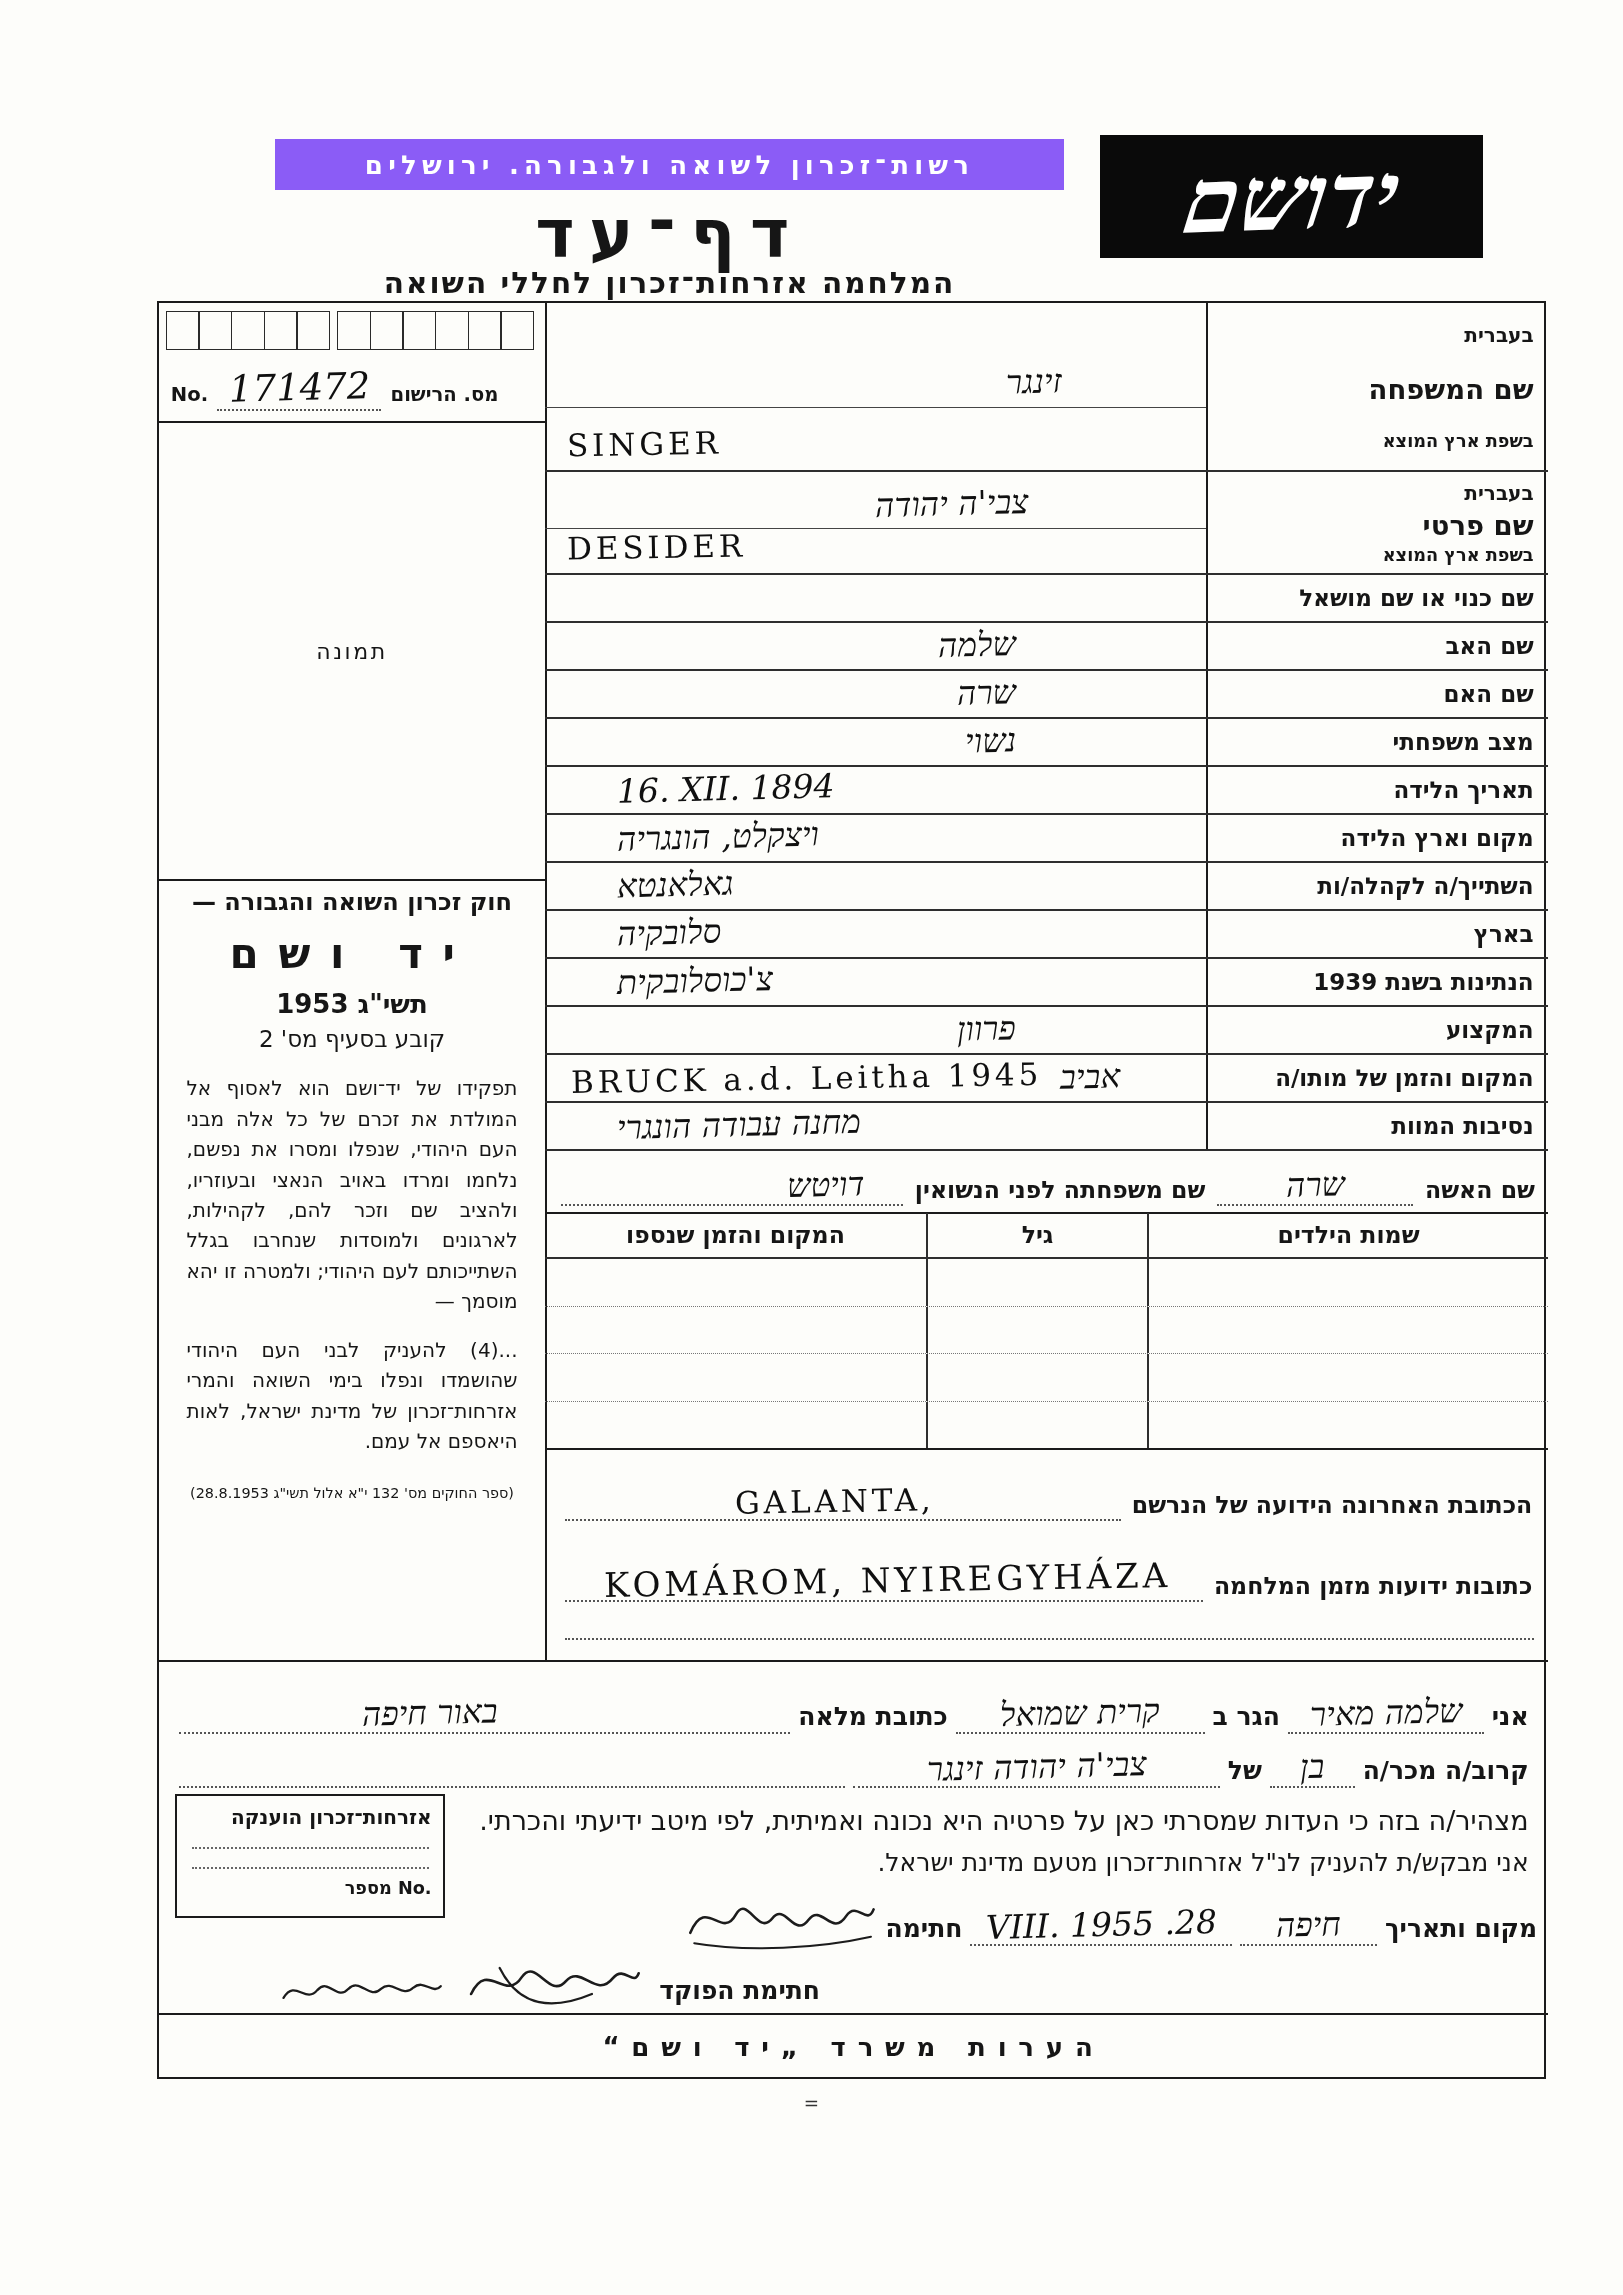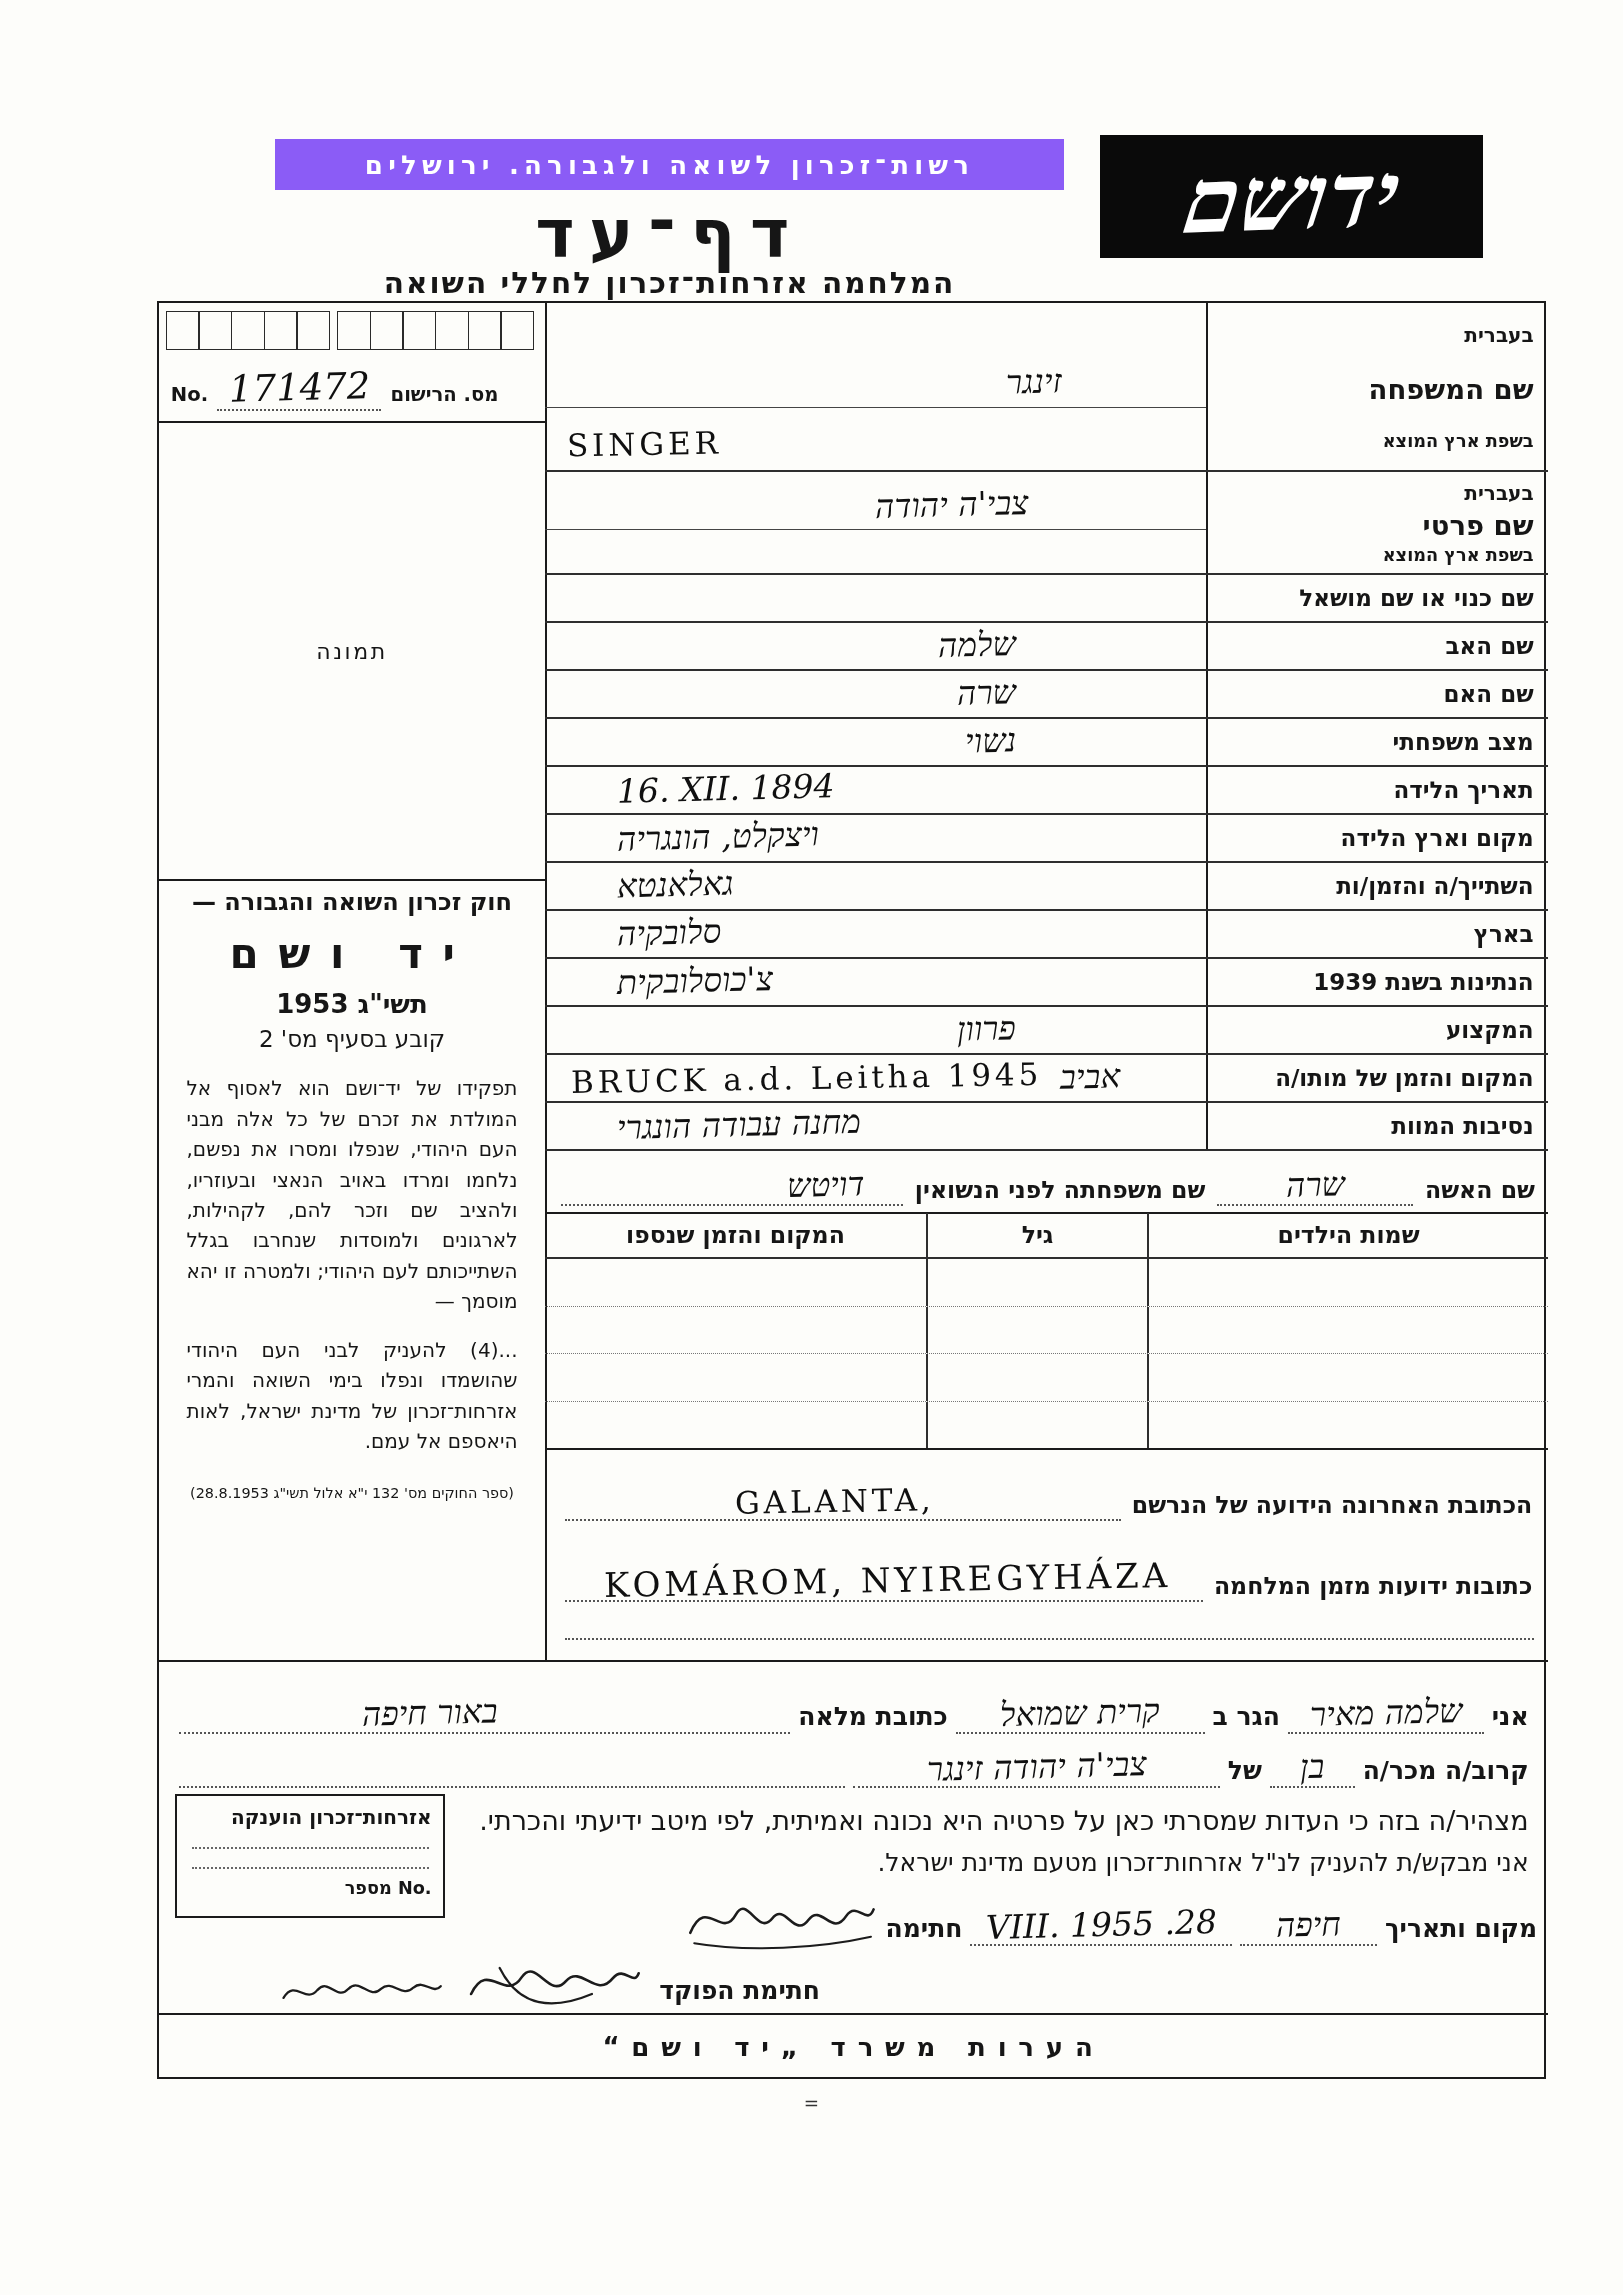--- a/index.html
+++ b/index.html
@@ -206,20 +206,23 @@
       <div class="row-given">
         <div class="cell-label stacked">
           <span class="lbl-lang">בעברית</span>
           <span class="lbl-main">שם פרטי</span>
           <span class="lbl-origin">בשפת ארץ המוצא</span>
         </div>
         <div class="cell-value two-lines">
           <div class="wl1">
             <span class="hw hw-lg">צבי'ה יהודה</span>
           </div>
+          <div class="wl2">
+            <span class="hw-caps">DESIDER</span>
+          </div>
         </div>
       </div>
 
       <div class="frow">
         <div class="cell-label">
             <span>שם כנוי או שם מושאל</span>
           </div>
         <div class="cell-value val-near">
             <span class="hw hw-lg"></span>
           </div>
@@ -265,21 +268,21 @@
         <div class="cell-label">
             <span>מקום וארץ הלידה</span>
           </div>
         <div class="cell-value val-left">
             <span class="hw hw-lg">ויצקלט, הונגריה</span>
           </div>
       </div>
 
       <div class="frow">
         <div class="cell-label">
-            <span>השתייך/ה והזמן/ות</span>
+            <span>השתייך/ה לקהלה/ות</span>
           </div>
         <div class="cell-value val-left">
             <span class="hw hw-lg">גאלאנטא</span>
           </div>
       </div>
 
       <div class="frow">
         <div class="cell-label">
             <span>בארץ</span>
           </div>

